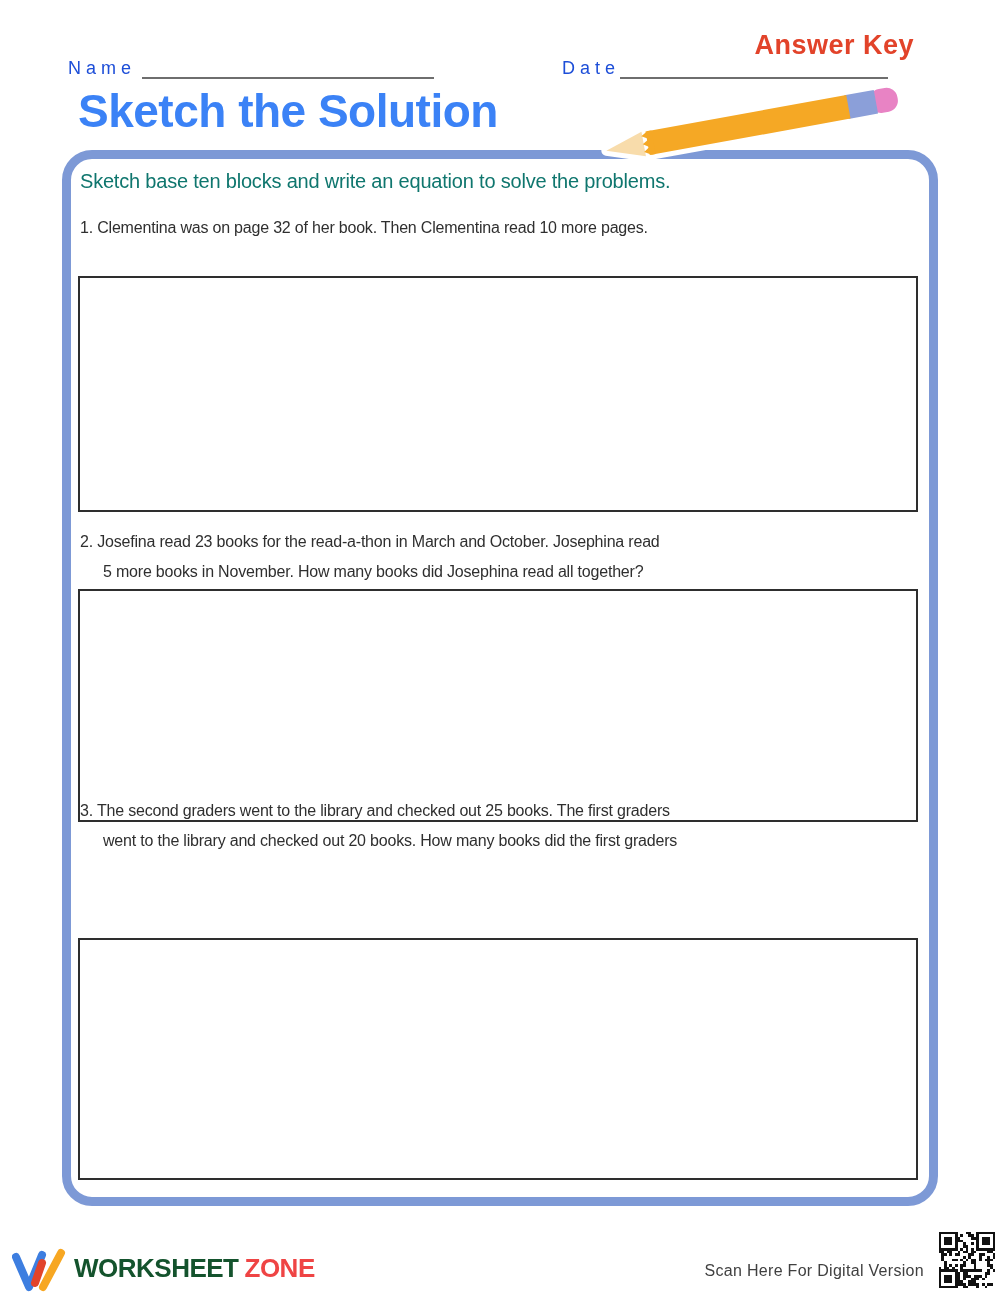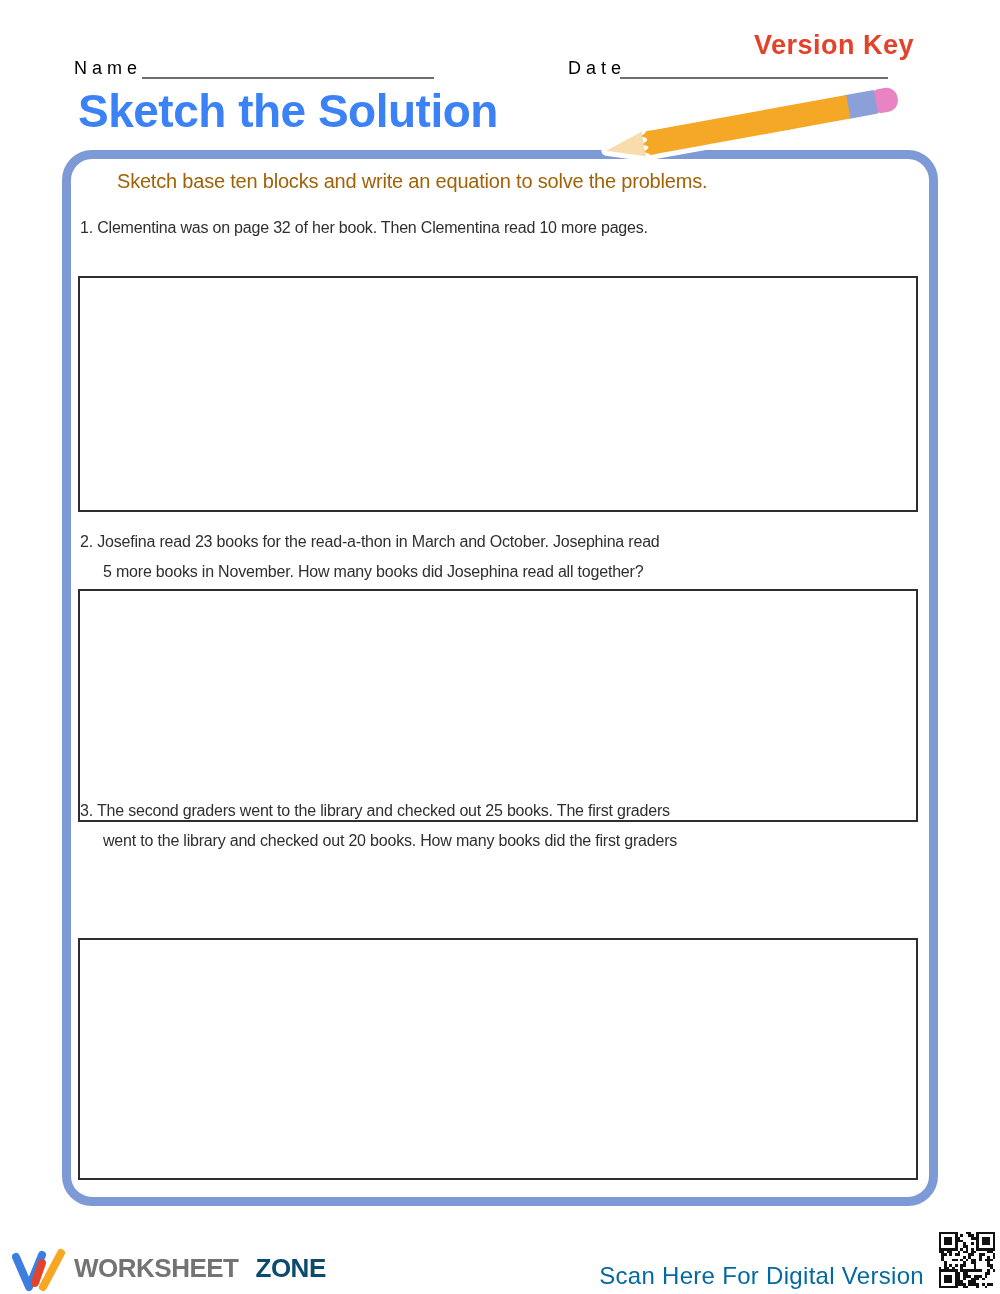--- a/index.html
+++ b/index.html
@@ -10,21 +10,21 @@
     color:#2f2f2f;
   }
   
   .answer-key {
     position:absolute; top:30px; right:86px;
     font-size:27px; font-weight:700; letter-spacing:0.5px;
     color:#e2432a;
   }
   .field-label {
     position:absolute; top:58px;
-    font-size:18px; color:#000000; letter-spacing:5px;margin-left:6px;
+    font-size:18px; color:#1d4ed8; letter-spacing:5px;
   }
   .name-label { left:68px; }
   .date-label { left:562px; }
   .write-line {
     position:absolute; top:77px; height:0;
     border-bottom:2px solid #6e6e6e;
   }
   .name-line { left:142px; width:292px; }
   .date-line { left:620px; width:268px; }
   .page-title {
@@ -35,21 +35,21 @@
   .pencil-svg { position:absolute; left:570px; top:84px; width:340px; height:110px; z-index:5; }
 
   
   .main-box {
     position:absolute; left:62px; top:150px; width:876px; height:1056px;
     box-sizing:border-box; border:9px solid #7d99d6; border-radius:30px;
     background:#ffffff;
   }
   .instruction {
     position:absolute; left:80px; top:170px;
-    font-size:20px; letter-spacing:-0.2px; color:#a16207; z-index:2;margin-left:37px;
+    font-size:20px; letter-spacing:-0.2px; color:#0f766e; z-index:2;
   }
   .problem {
     position:absolute; left:80px; z-index:2;
     font-size:16px; line-height:30px; letter-spacing:-0.2px;
     color:#2f2f2f; white-space:nowrap;
   }
   .problem .cont { padding-left:23px; }
   #problem-1 { top:213px; }
   #problem-2 { top:527px; }
   #problem-3 { top:796px; }
@@ -61,36 +61,36 @@
   #answer-box-2 { top:589px; height:233px; }
   #answer-box-3 { top:938px; height:242px; }
 
   
   .logo {
     position:absolute; left:12px; top:1242px; height:52px;
     display:flex; align-items:center;
   }
   .logo-mark { width:56px; height:50px; }
   .logo-text { font-weight:700; font-size:26px; letter-spacing:-0.5px; margin-left:6px; }
-  .logo-text .w1 { color:#737373; }
-  .logo-text .w2 { color:#0c4a6e; margin-left:17px; }
+  .logo-text .w1 { color:#14532d; }
+  .logo-text .w2 { color:#ef4444; margin-left:6px; }
   .scan-text {
     position:absolute; top:1262px; right:76px;
-    font-size:24px; color:#0369a1; letter-spacing:0.3px;
+    font-size:16px; color:#404040; letter-spacing:0.3px;
   }
   .qr {
     position:absolute; left:936px; top:1228px; width:62px; height:64px;
     background:#fff;
   }
   .qr svg { width:100%; height:100%; display:block; }
 </style>
 </head>
 <body>
 
-<div class="answer-key">Version Key</div>
+<div class="answer-key">Answer Key</div>
 <div class="field-label name-label">Name</div>
 <div class="write-line name-line"></div>
 <div class="field-label date-label">Date</div>
 <div class="write-line date-line"></div>
 <h1 class="page-title" style="margin:0;">Sketch the Solution</h1>
 
 <svg class="pencil-svg" viewBox="0 0 340 110" aria-hidden="true">
   <g transform="translate(34,54) rotate(-10.3)">
     <polygon points="0,13 36,1 296,1 296,25 36,25" fill="#ffffff" stroke="#ffffff" stroke-width="10" stroke-linejoin="round"></polygon>
     <rect x="268" y="1" width="28" height="24" rx="11" fill="#e883c4"></rect>

